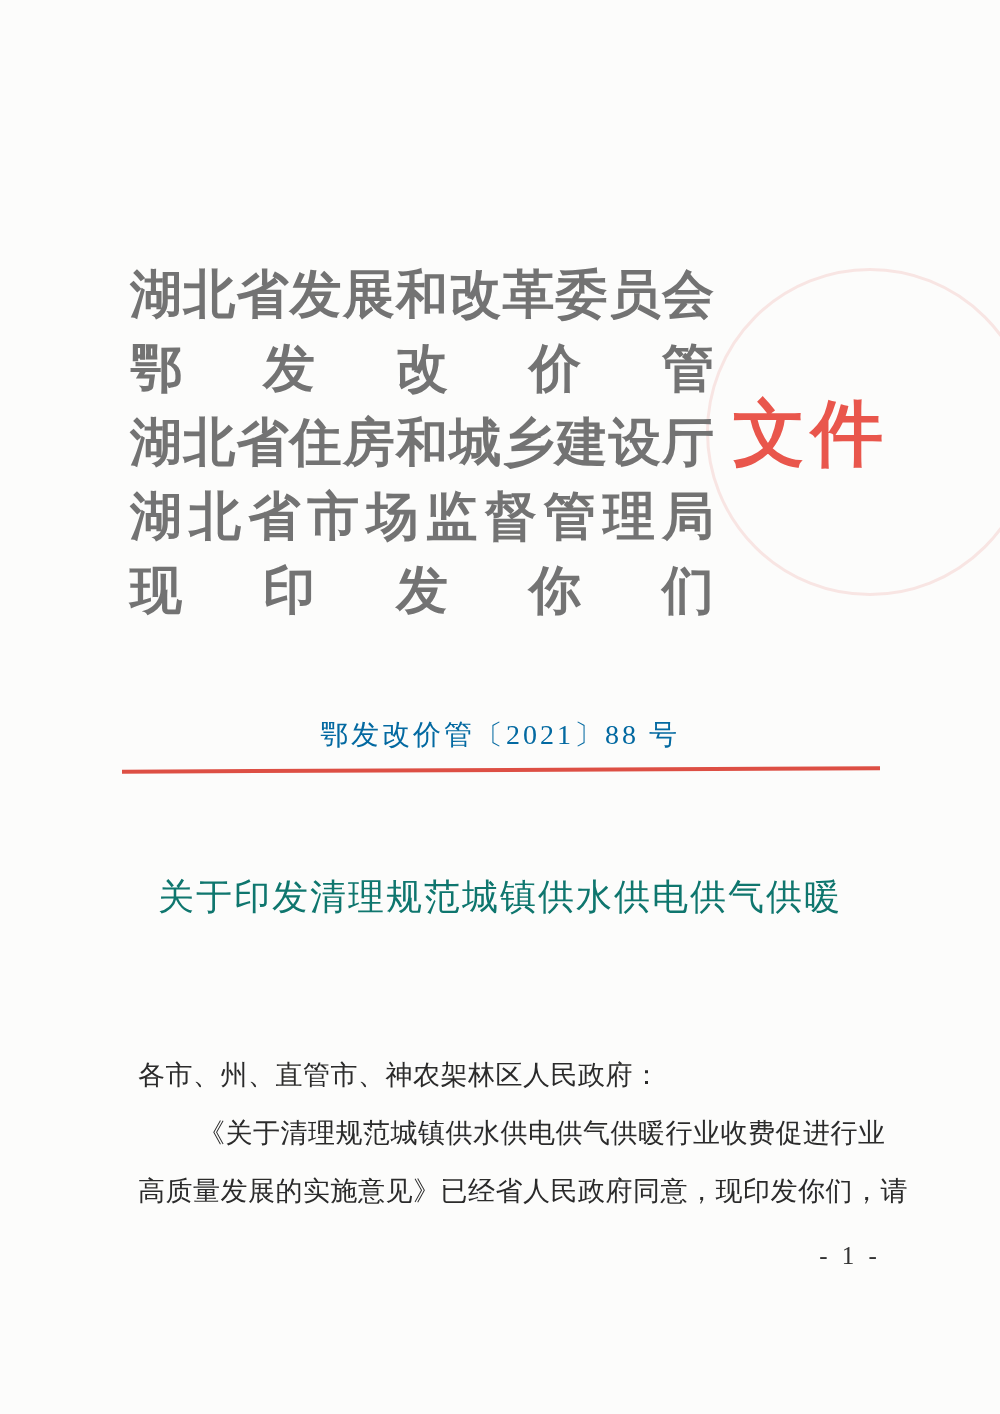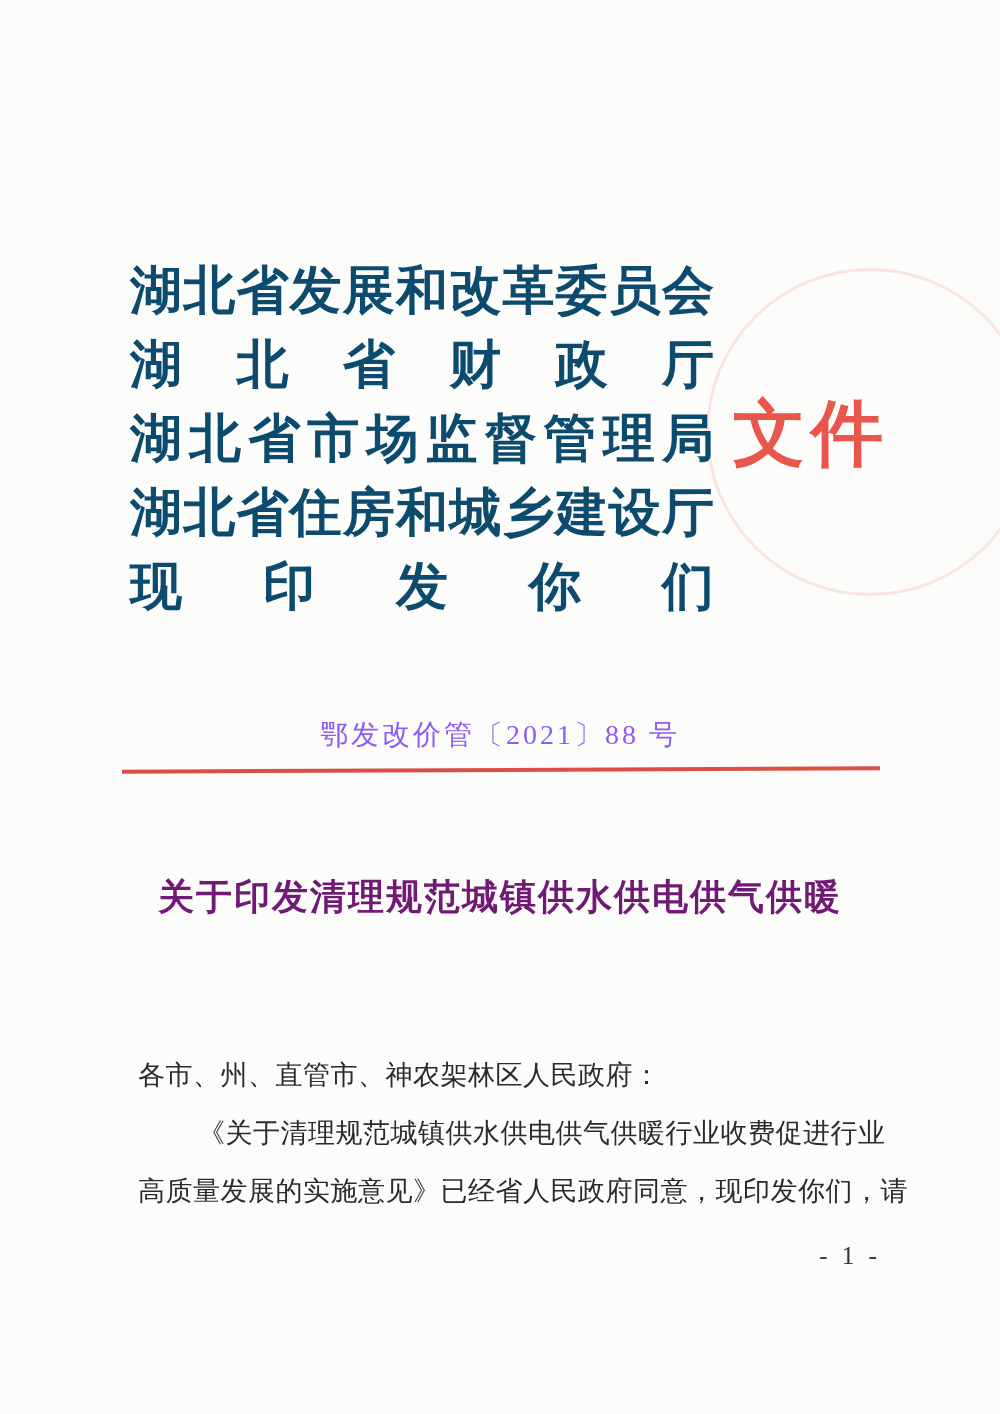--- a/index.html
+++ b/index.html
@@ -21,25 +21,25 @@
     position: absolute;
     left: 130px;
     top: 258px;
     width: 584px;
   }
   .agency-line {
     width: 100%;
     font-size: 52px;
     line-height: 74px;
     font-weight: bold;
-    color: #0c4a6e;
+    color: #737373;
     text-align: justify;
     text-align-last: justify;
     white-space: nowrap;
-    font-family: Liberation Mono, monospace;
+    font-family: Liberation Serif, serif;
   }
 
   .doc-type-label {
     position: absolute;
     left: 733px;
     top: 384px;
     font-size: 72px;
     line-height: 100px;
     font-weight: bold;
     color: #e9564c;
@@ -60,21 +60,21 @@
 
   
   .doc-number {
     position: absolute;
     left: 0;
     top: 716px;
     width: 100%;
     text-align: center;
     font-size: 28px;
     letter-spacing: 3px;
-    color: #8b5cf6;
+    color: #0369a1;
   }
 
   
   .red-line {
     position: absolute;
     left: 122px;
     top: 768px;
     width: 758px;
     height: 4px;
     background: #dd4f44;
@@ -82,25 +82,25 @@
   }
 
   
   .title-block {
     position: absolute;
     left: 0;
     top: 866px;
     width: 100%;
     text-align: center;
     font-family: "Liberation Sans", "DejaVu Sans", sans-serif;
-    font-weight: 700;
+    font-weight: 400;
     font-size: 36px;
     line-height: 62px;
     letter-spacing: 2px;
-    color: #701a75;
+    color: #0f766e;
   }
 
   
   .body-block {
     position: absolute;
     left: 138px;
     top: 1046px;
     width: 748px;
     font-size: 27px;
     color: #2b2b2b;
@@ -129,23 +129,23 @@
 </style>
 </head>
 <body>
 
 <div class="page">
 
   <div class="seal-circle"></div>
 
   <div class="agency-block">
     <div class="agency-line">湖北省发展和改革委员会</div>
-    <div class="agency-line">湖北省财政厅</div>
+    <div class="agency-line">鄂发改价管</div>
+    <div class="agency-line">湖北省住房和城乡建设厅</div>
     <div class="agency-line">湖北省市场监督管理局</div>
-    <div class="agency-line">湖北省住房和城乡建设厅</div>
     <div class="agency-line">现印发你们</div>
   </div>
 
   <div class="doc-type-label">文件</div>
 
   <div class="doc-number">鄂发改价管〔2021〕88 号</div>
 
   <div class="red-line"></div>
 
   <div class="title-block">

